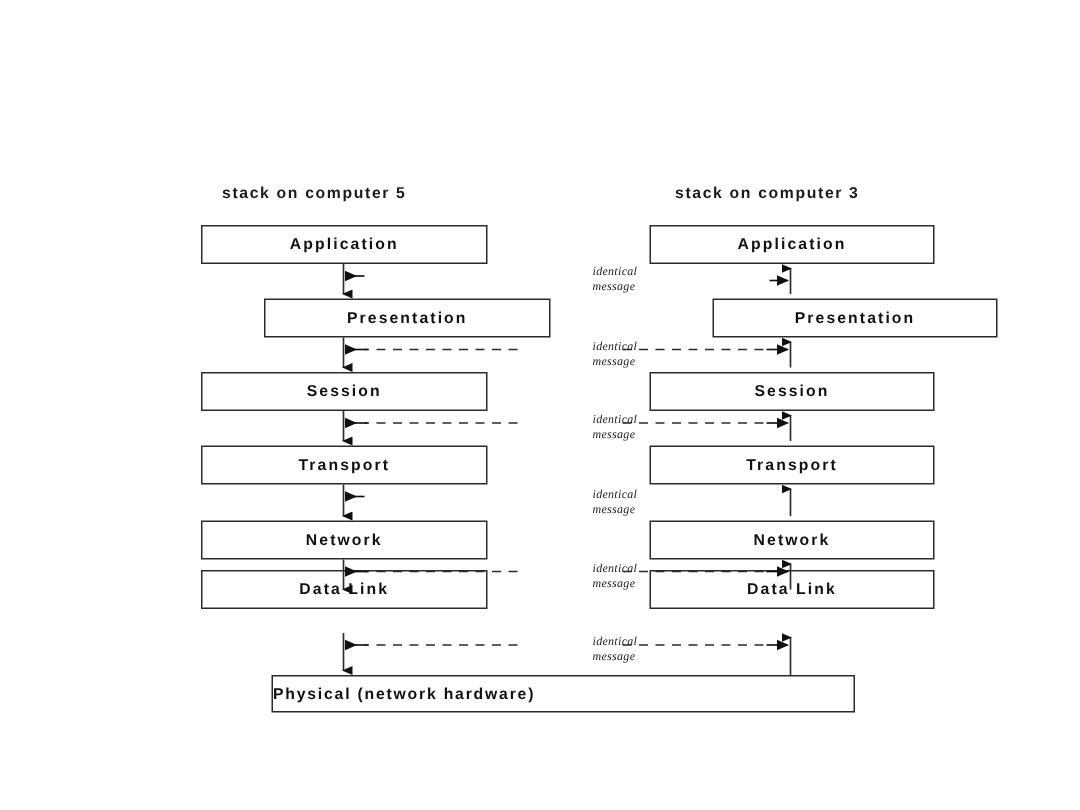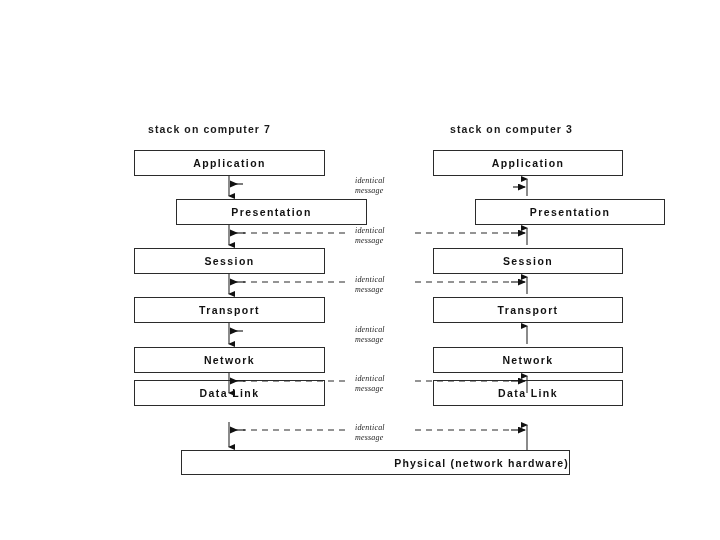--- a/index.html
+++ b/index.html
@@ -69,58 +69,58 @@
     position: absolute;
     left: 181px;
     top: 450px;
     width: 389px;
     height: 25px;
     border: 1.5px solid #2b2b2b;
     background: #ffffff;
     box-sizing: border-box;
     display: flex;
     align-items: center;
-    justify-content: flex-end;
+    justify-content: flex-start;
   }
   #physical-box .layer-label {
     font-size: 10.5px;
     font-weight: bold;
     letter-spacing: 1.2px;
     color: #111111;
     white-space: nowrap;
   }
 
   
   .msg-label {
     position: absolute;
     font-family: "Liberation Serif", serif;
     font-style: italic;
     font-size: 8px;
     line-height: 9.5px;
     color: #1c1c1c;
     white-space: nowrap;
     letter-spacing: 0.2px;
   }
-  .msg-label span { display: block; }
+  .msg-label span { display: block; margin-left: 40px; }
 
   #msg-1 { left: 355px; top: 176px; }
   #msg-2 { left: 355px; top: 226px; }
   #msg-3 { left: 355px; top: 275px; }
   #msg-4 { left: 355px; top: 325px; }
   #msg-5 { left: 355px; top: 374px; }
   #msg-6 { left: 355px; top: 423px; }
 
   svg { position: absolute; left: 0; top: 0; pointer-events: none; }
 </style>
 </head>
 <body>
 
 <div id="diagram">
 
-  <div class="stack-header" id="header-left">stack on computer 7</div>
+  <div class="stack-header" id="header-left">stack on computer 5</div>
   <div class="stack-header" id="header-right">stack on computer 3</div>
 
   <div class="layer-box col-left row-1">
     <span class="layer-label">Application</span>
   </div>
   <div class="layer-box col-left row-2">
     <span class="layer-label">Presentation</span>
   </div>
   <div class="layer-box col-left row-3">
     <span class="layer-label">Session</span>

